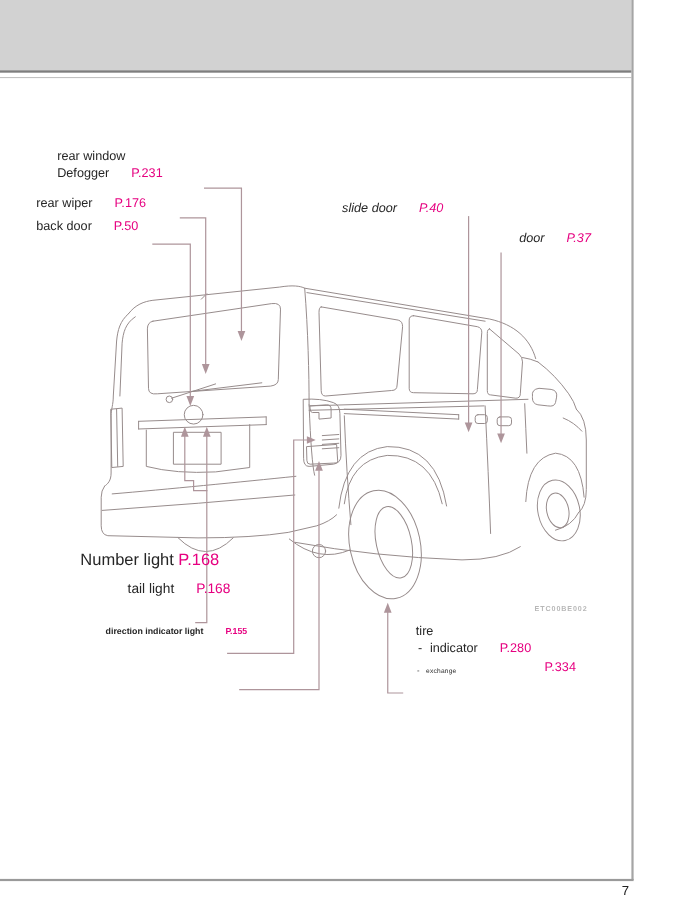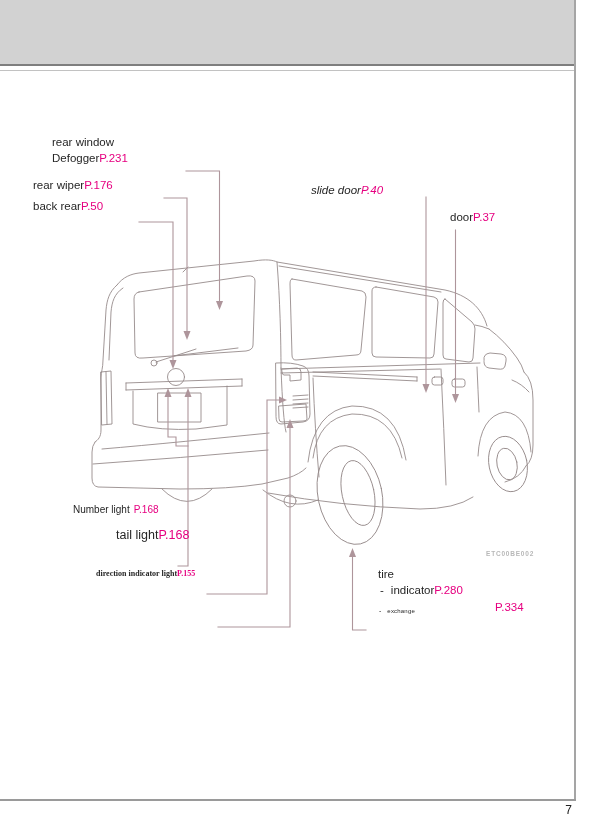--- a/index.html
+++ b/index.html
@@ -9,30 +9,30 @@
   }
   .header-bar{
     position:absolute;left:0;top:0;width:574px;height:64px;
     background:#d2d2d2;border-bottom:2px solid #7e7e7e;
   }
   .header-subline{position:absolute;left:0;top:70px;width:574px;height:1px;background:#c2c2c2;}
   .right-rule{position:absolute;left:574px;top:0;width:2px;height:800px;background:#a5a5a5;}
   .bottom-rule{position:absolute;left:0;top:799px;width:576px;height:2px;background:#9a9a9a;}
   svg.illustration{position:absolute;left:0;top:0;}
   .callout{position:absolute;white-space:nowrap;font-size:11.5px;line-height:15.5px;color:#262626;}
-  .callout .ref{color:#e60080;}
+  .callout .ref{color:#e60080;margin-left:20px;}
   .co-defog{left:52px;top:135px;}
   .co-wiper{left:33px;top:178px;text-align:right;}
   .co-backdoor{left:33px;top:199px;}
   .co-slidedoor{left:311px;top:183px;font-style:italic;}
-  .co-door{left:450px;top:210px;}
-  .co-numberlight{left:73px;top:502px;font-size:10px;}
+  .co-door{left:472px;top:210px;font-style:italic;}
+  .co-numberlight{left:73px;top:502px;font-size:15px;}
   .co-numberlight .ref{margin-left:4px;}
   .co-taillight{left:116px;top:528px;font-size:12.5px;}
-  .co-dirind{left:96px;top:566px;font-size:8px;font-weight:bold;font-family:Liberation Serif, serif;}
+  .co-dirind{left:96px;top:566px;font-size:8px;font-weight:bold;}
   .co-tire{left:375px;top:567px;width:160px;height:55px;}
   .co-tire .tire-word{position:absolute;left:3px;top:0;}
   .co-tire .tire-rotation{position:absolute;left:5px;top:16px;}
   .co-tire .tire-rotation .dash{margin-right:7px;}
   .co-tire .tire-exchange{position:absolute;left:4px;top:36px;font-size:7px;}
   .co-tire .tire-exchange .word{font-size:6px;margin-left:6px;letter-spacing:0.2px;}
   .co-tire .tire-exchange-ref{position:absolute;left:120px;top:33px;font-size:11.5px;color:#e60080;}
   .watermark{
     position:absolute;left:486px;top:550px;font-size:6.5px;letter-spacing:0.8px;
     color:#b8b8b8;font-weight:bold;
@@ -152,21 +152,21 @@
   <div class="callout co-defog">
     <span>rear window</span><br>
     <span>Defogger</span><span class="ref">P.231</span>
   </div>
 
   <div class="callout co-wiper">
     <span>rear wiper</span><span class="ref">P.176</span>
   </div>
 
   <div class="callout co-backdoor">
-    <span>back rear</span><span class="ref">P.50</span>
+    <span>back door</span><span class="ref">P.50</span>
   </div>
 
   <div class="callout co-slidedoor">
     <span>slide door</span><span class="ref">P.40</span>
   </div>
 
   <div class="callout co-door">
     <span>door</span><span class="ref">P.37</span>
   </div>
 

